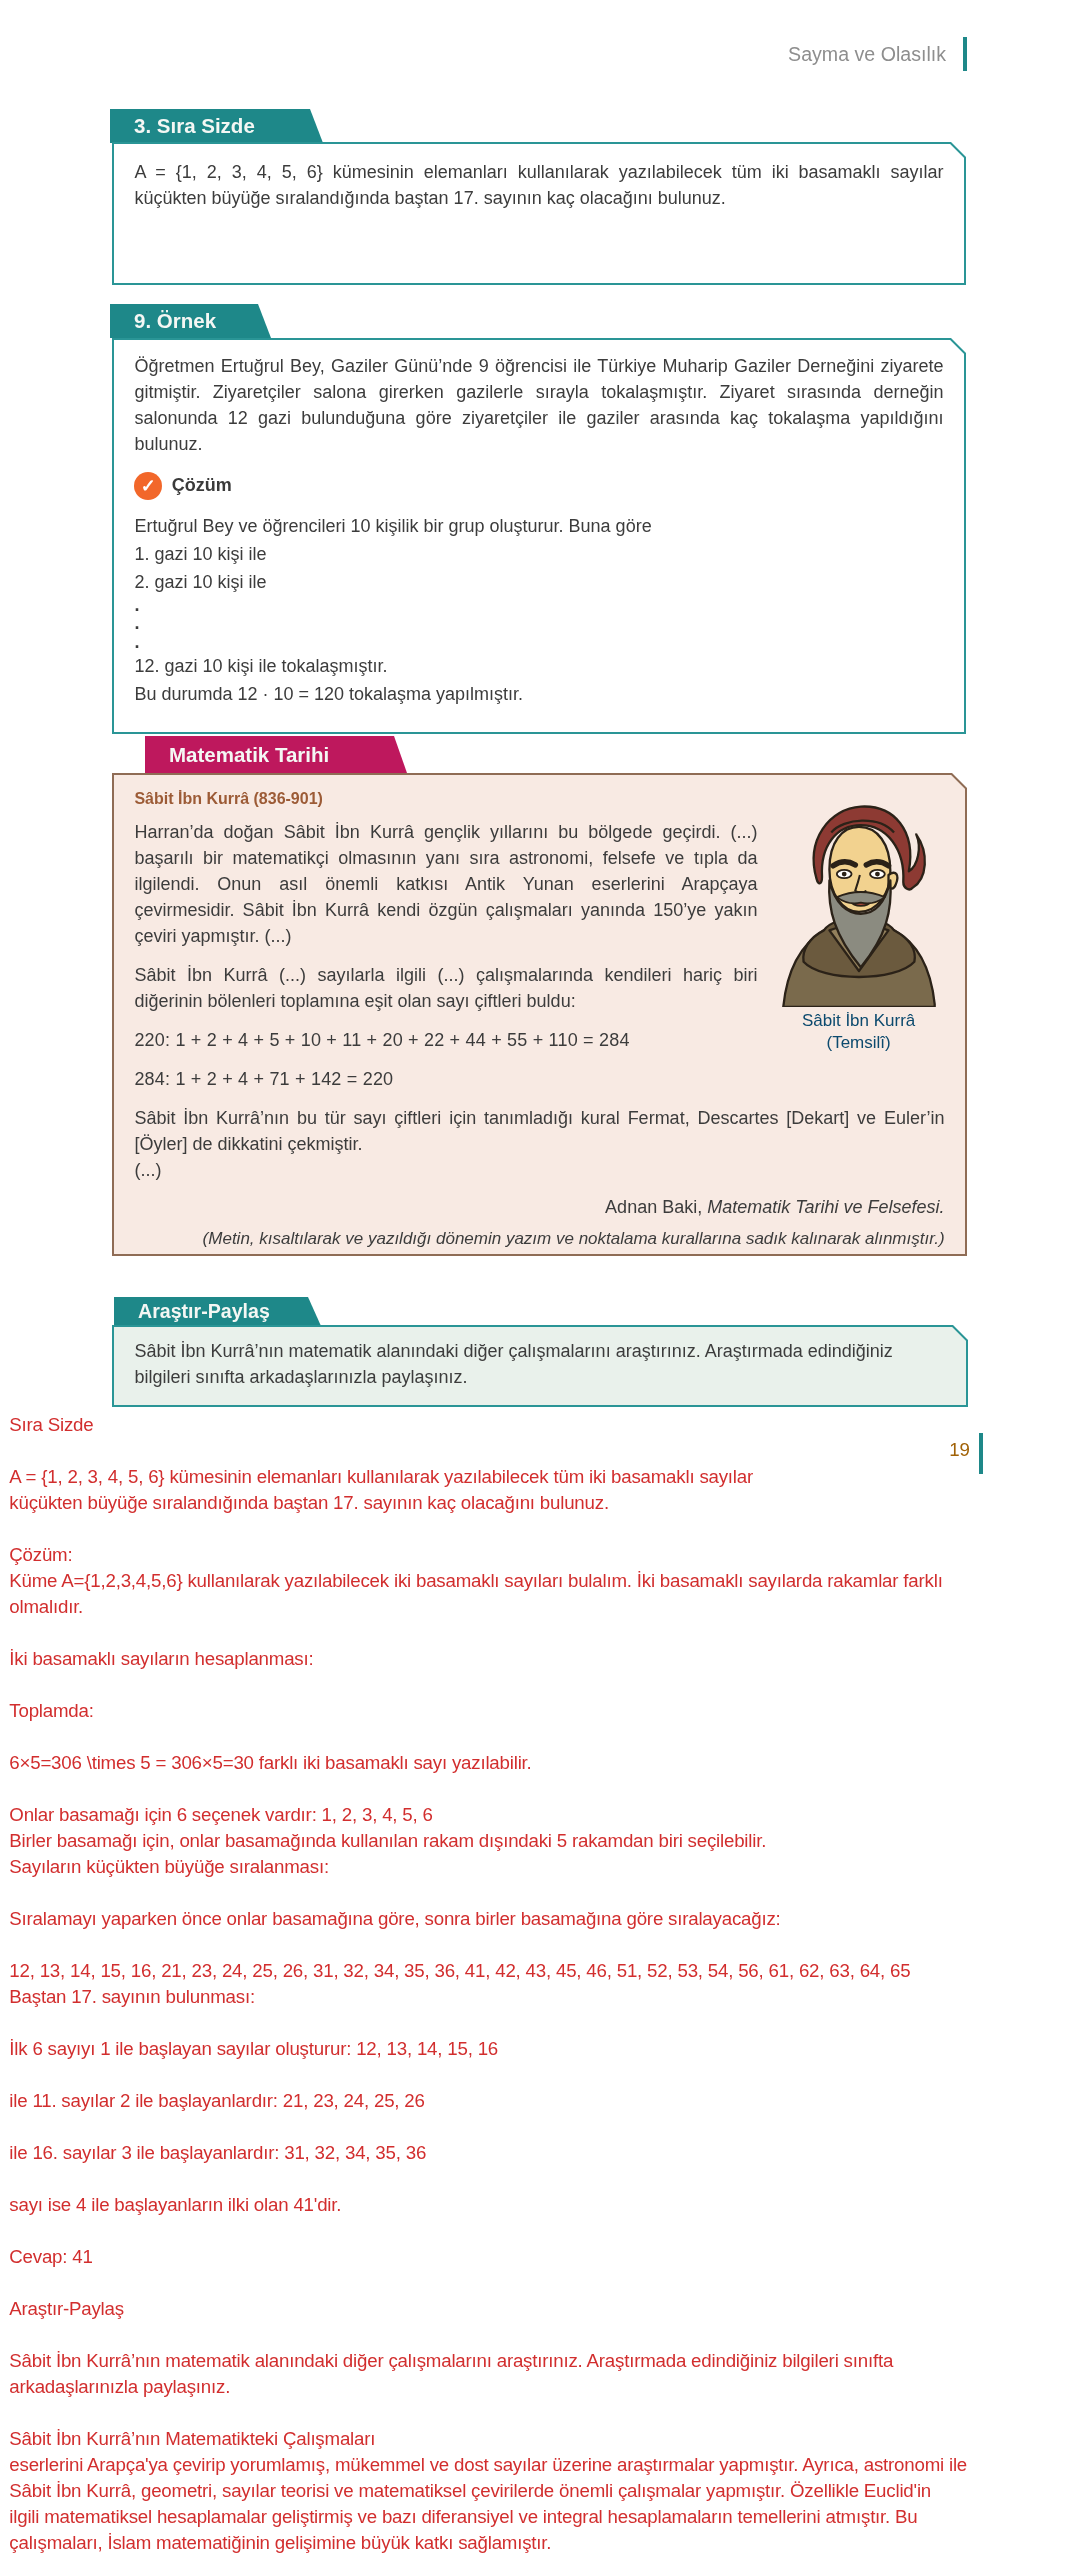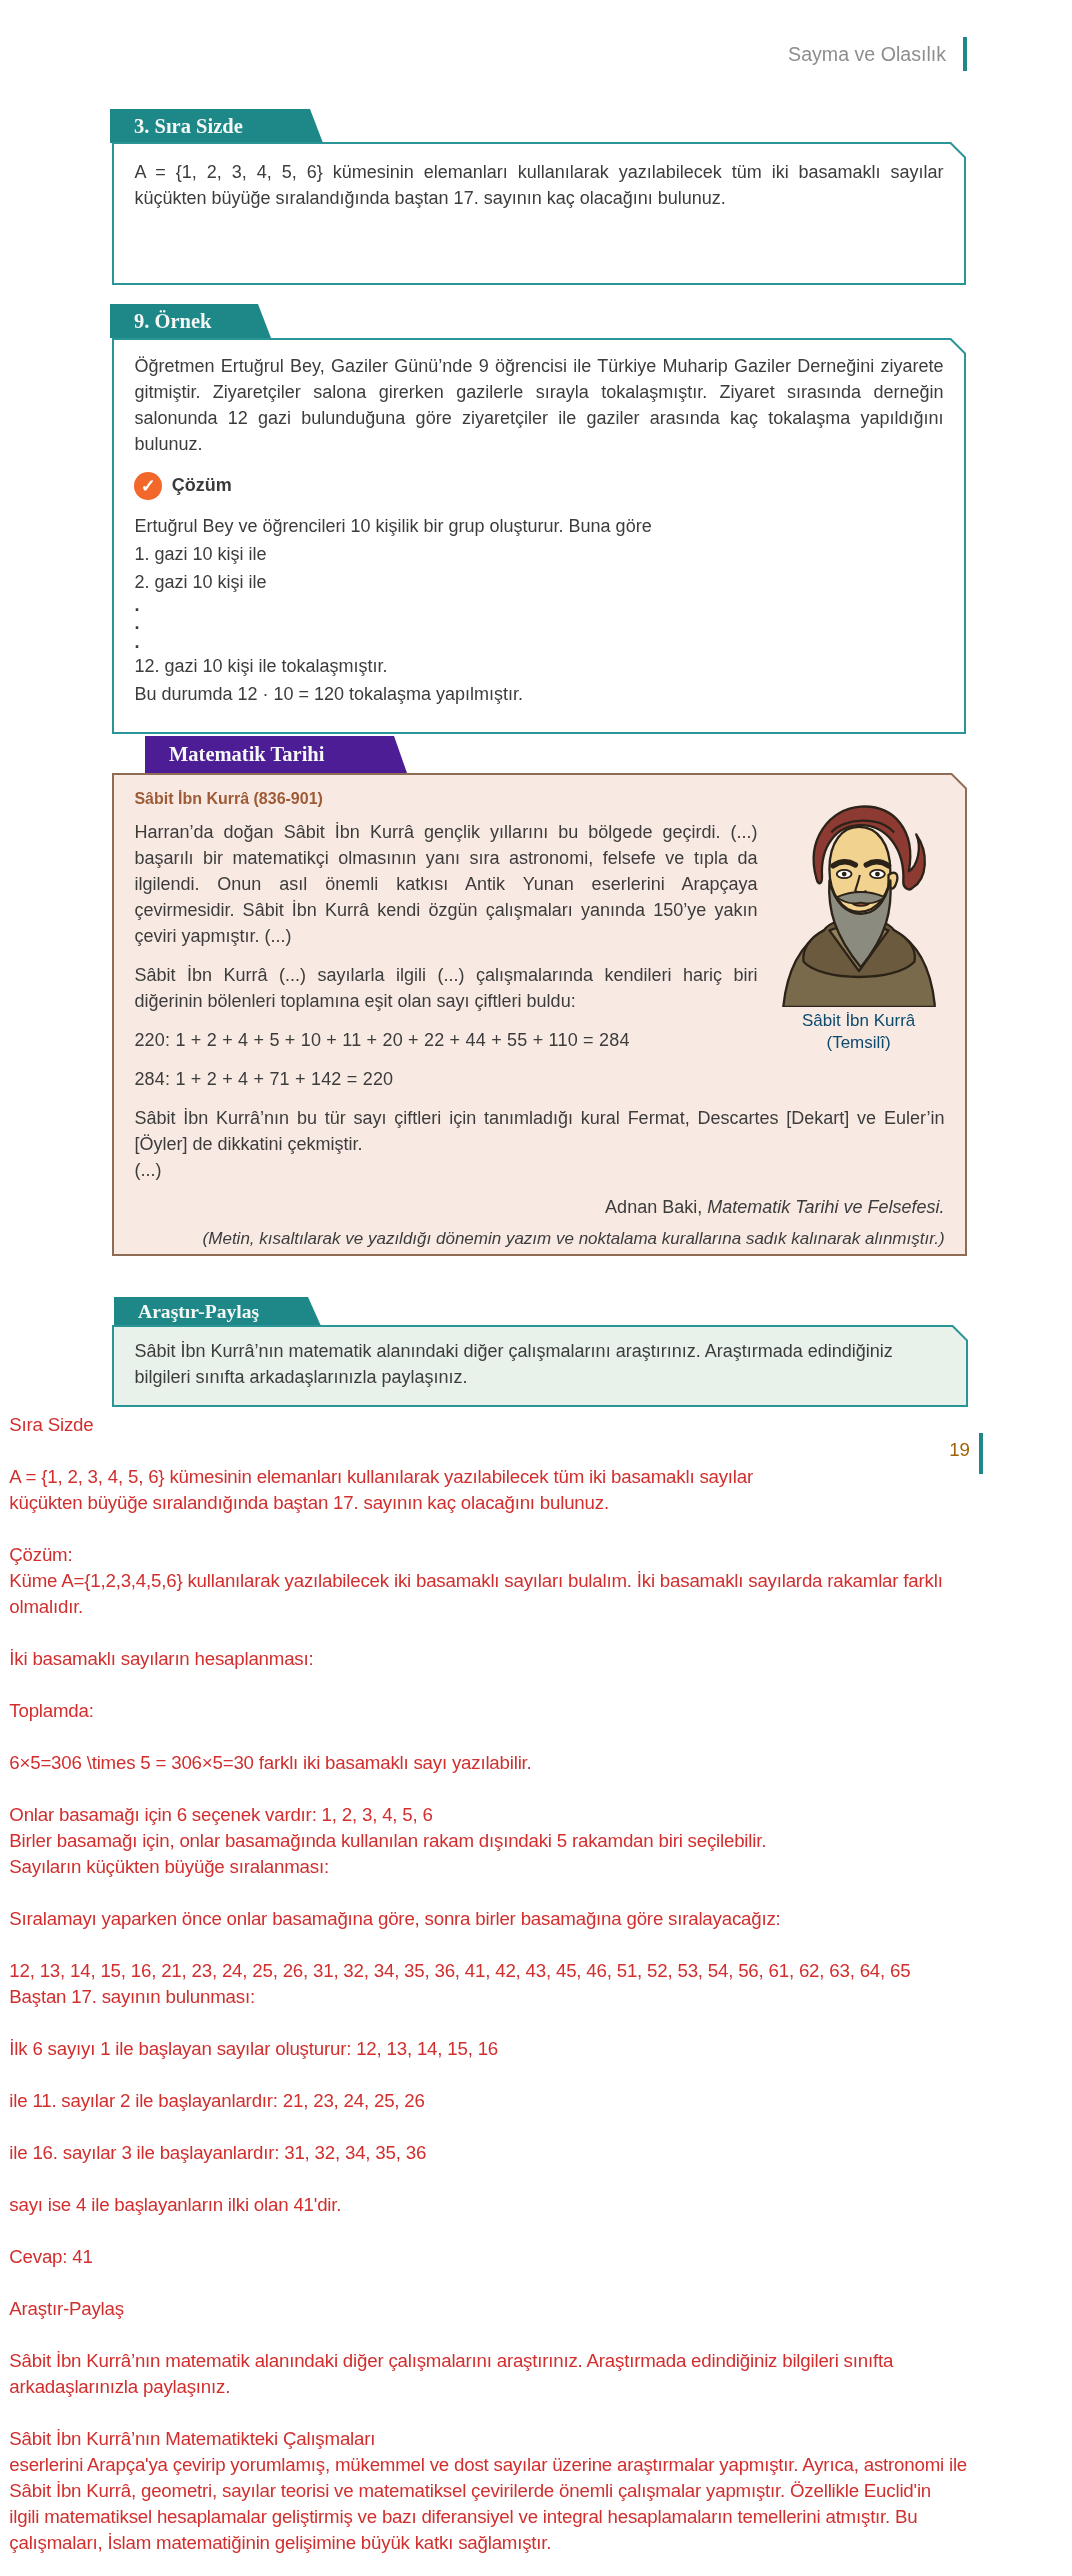--- a/index.html
+++ b/index.html
@@ -6,24 +6,24 @@
   .canvas{position:relative;width:1072px;height:2576px;background:#ffffff;
           font-family:"Liberation Sans",sans-serif;color:#3c3c3c;overflow:hidden;}
   .abs{position:absolute;}
 
   
   .chapter-header{top:43px;left:0;width:946px;text-align:right;font-size:19.6px;color:#8e8e8e;}
   .chapter-bar{left:963px;top:37px;width:3.7px;height:34px;background:#1e8889;}
 
   
   .tab{height:34px;line-height:34px;padding-left:24px;box-sizing:border-box;
-       font-family:Liberation Serif, serif;font-weight:bold;font-size:20.5px;color:#f4f7f4;
+       font-family:Liberation Sans, sans-serif;font-weight:bold;font-size:20.5px;color:#f4f7f4;
        clip-path:polygon(0 0,calc(100% - 13px) 0,100% 100%,0 100%);}
   .tab.teal{background:#1e8889;}
-  .tab.brown{background:#4c1d95;}
+  .tab.brown{background:#be185d;}
   .t1{left:110px;top:109px;width:213px;}
   .t2{left:110px;top:304px;width:161px;}
   .t3{left:145px;top:736px;width:262px;height:37px;line-height:37px;}
   .t4{left:114px;top:1297px;width:207px;height:29px;line-height:29px;font-size:19.6px;}
 
   
   .nbox{clip-path:polygon(0 0,calc(100% - 15px) 0,100% 15px,100% 100%,0 100%);padding:1.9px;box-sizing:border-box;}
   .teal-b{background:#2a9596;}
   .brown-b{background:#8f6c55;}
   .nfill{width:100%;height:100%;box-sizing:border-box;background:#fff;

